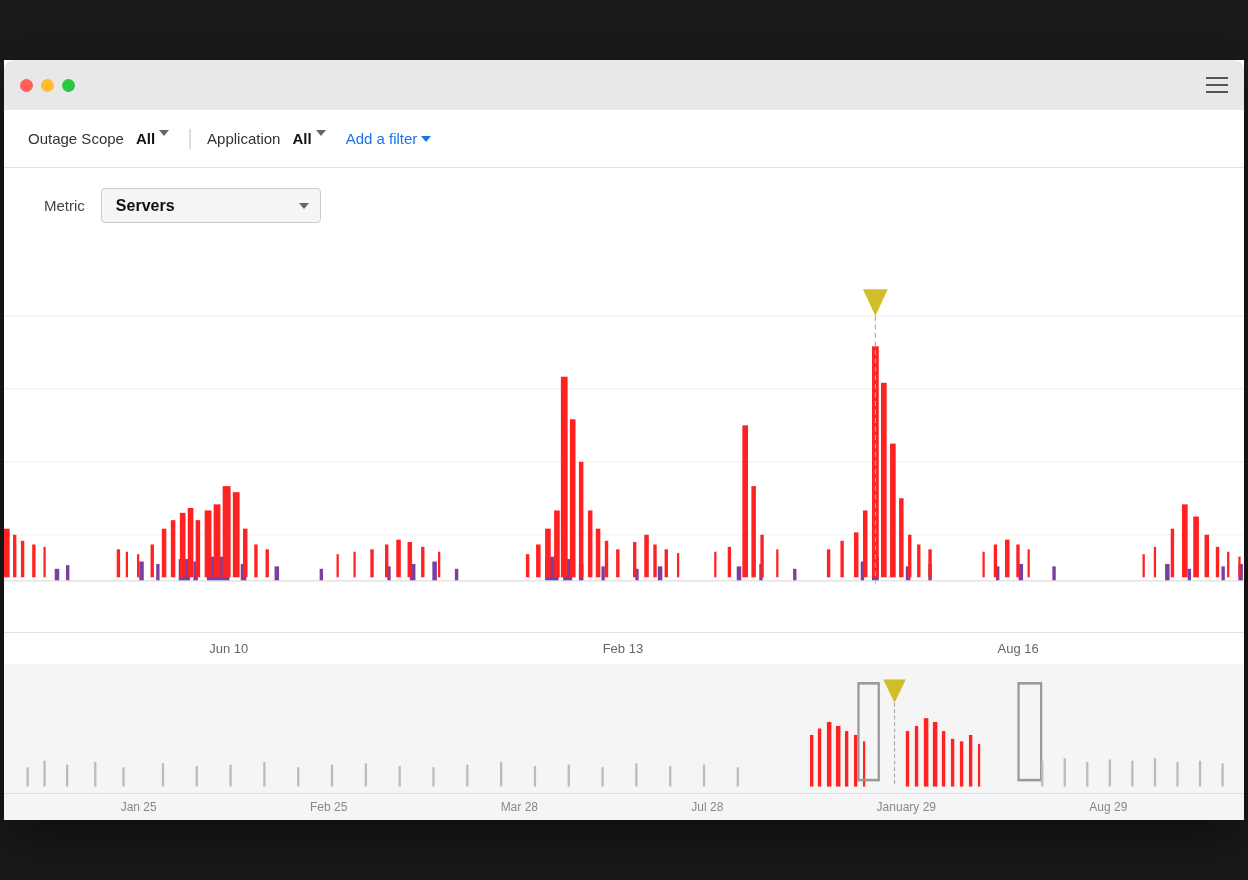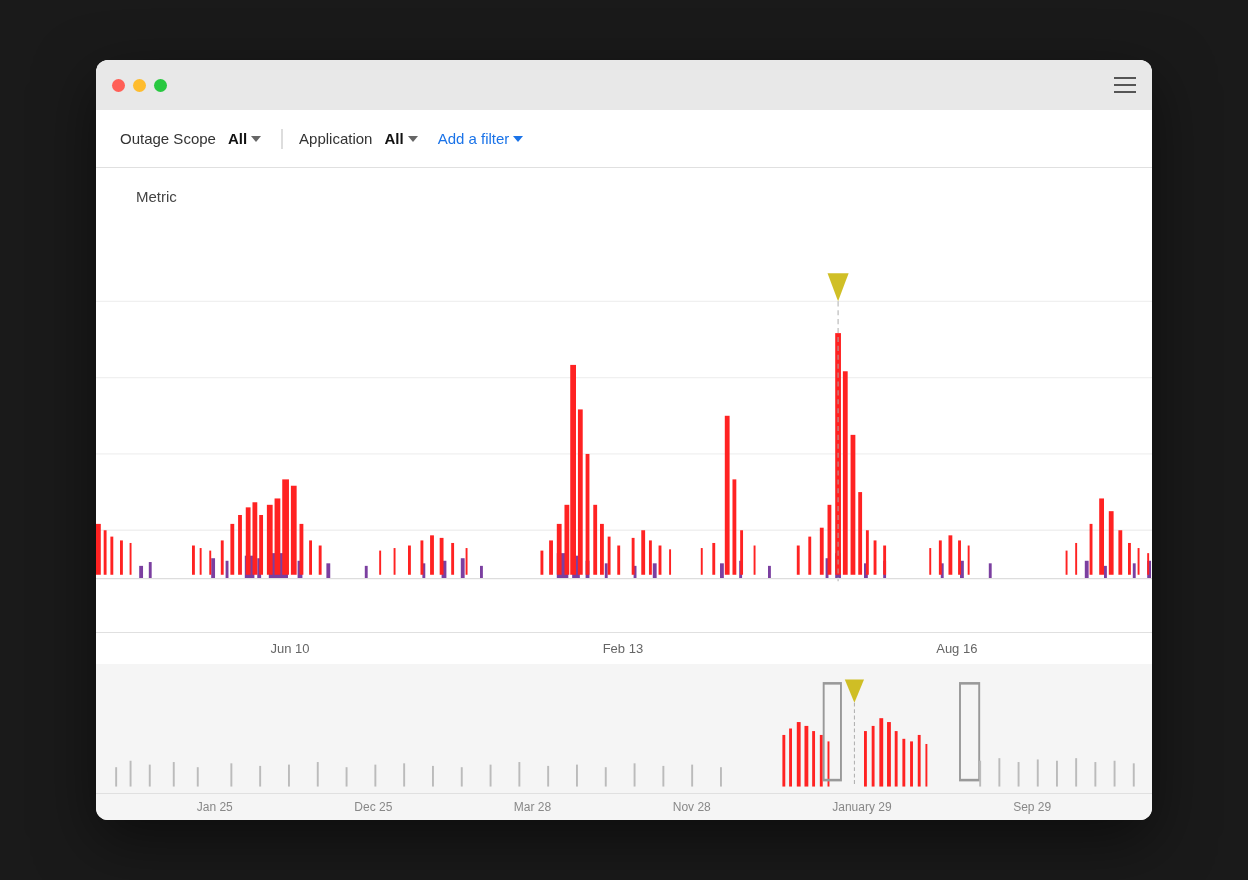--- a/index.html
+++ b/index.html
@@ -6,24 +6,24 @@
     body {
       background: #1a1a1a;
       display: flex;
       align-items: center;
       justify-content: center;
       width: 1248px;
       height: 880px;
       font-family: -apple-system, BlinkMacSystemFont, 'Segoe UI', sans-serif;
     }
     .window {
-      width: 1056px;
+      width: 1240px;
       height: 760px;
       background: #ffffff;
-      border-radius: 12px;
+      border-radius: 0;
       box-shadow: 0 20px 60px rgba(0,0,0,0.5);
       overflow: hidden;
       display: flex;
       flex-direction: column;
     }
     .titlebar {
       background: #e8e8e8;
       height: 50px;
       display: flex;
       align-items: center;
@@ -70,21 +70,20 @@
       gap: 8px;
       border-bottom: 1px solid #e0e0e0;
       flex-shrink: 0;
     }
     .filter-label {
       font-size: 15px;
       color: #333;
     }
     .filter-btn {
       display: flex;
-      align-items: center;
       gap: 4px;
       background: none;
       border: none;
       cursor: pointer;
       padding: 2px 4px;
     }
     .filter-btn-bold {
       font-weight: 700;
       font-size: 15px;
       color: #111;
@@ -218,20 +217,30 @@
         <span class="chevron-down"></span>
       </button>
       <button class="filter-add">
         <span>Add a filter</span>
         <span class="chevron-down"></span>
       </button>
     </div>
 
     <div class="metric-selector">
       <span class="metric-label">Metric</span>
+      <div class="metric-select-wrapper">
+        <select class="metric-select">
+          <option>Servers</option>
+          <option>CPU</option>
+          <option>Memory</option>
+          <option>Network</option>
+          <option>Errors</option>
+        </select>
+        <span class="metric-select-arrow chevron-down"></span>
+      </div>
     </div>
 
     <div class="main-chart-container">
       <svg class="main-chart" viewBox="0 0 1100 320" preserveAspectRatio="none">
 
         <rect width="1100" height="320" fill="white"></rect>
 
         <line x1="0" y1="60" x2="1100" y2="60" stroke="#f0f0f0" stroke-width="1"></line>
         <line x1="0" y1="120" x2="1100" y2="120" stroke="#f0f0f0" stroke-width="1"></line>
         <line x1="0" y1="180" x2="1100" y2="180" stroke="#f0f0f0" stroke-width="1"></line>
@@ -436,20 +445,20 @@
         <rect x="1000" y="75" width="2" height="20" fill="#bbb"></rect>
         <rect x="1020" y="73" width="2" height="22" fill="#bbb"></rect>
         <rect x="1040" y="76" width="2" height="19" fill="#bbb"></rect>
         <rect x="1060" y="75" width="2" height="20" fill="#bbb"></rect>
         <rect x="1080" y="77" width="2" height="18" fill="#bbb"></rect>
       </svg>
     </div>
 
     <div class="date-axis-overview">
       <span>Jan 25</span>
-      <span>Dec 25</span>
+      <span>Feb 25</span>
       <span>Mar 28</span>
-      <span>Nov 28</span>
+      <span>Jul 28</span>
       <span>January 29</span>
-      <span>Sep 29</span>
+      <span>Aug 29</span>
     </div>
   </div>
 </div>
 
 </body></html>

